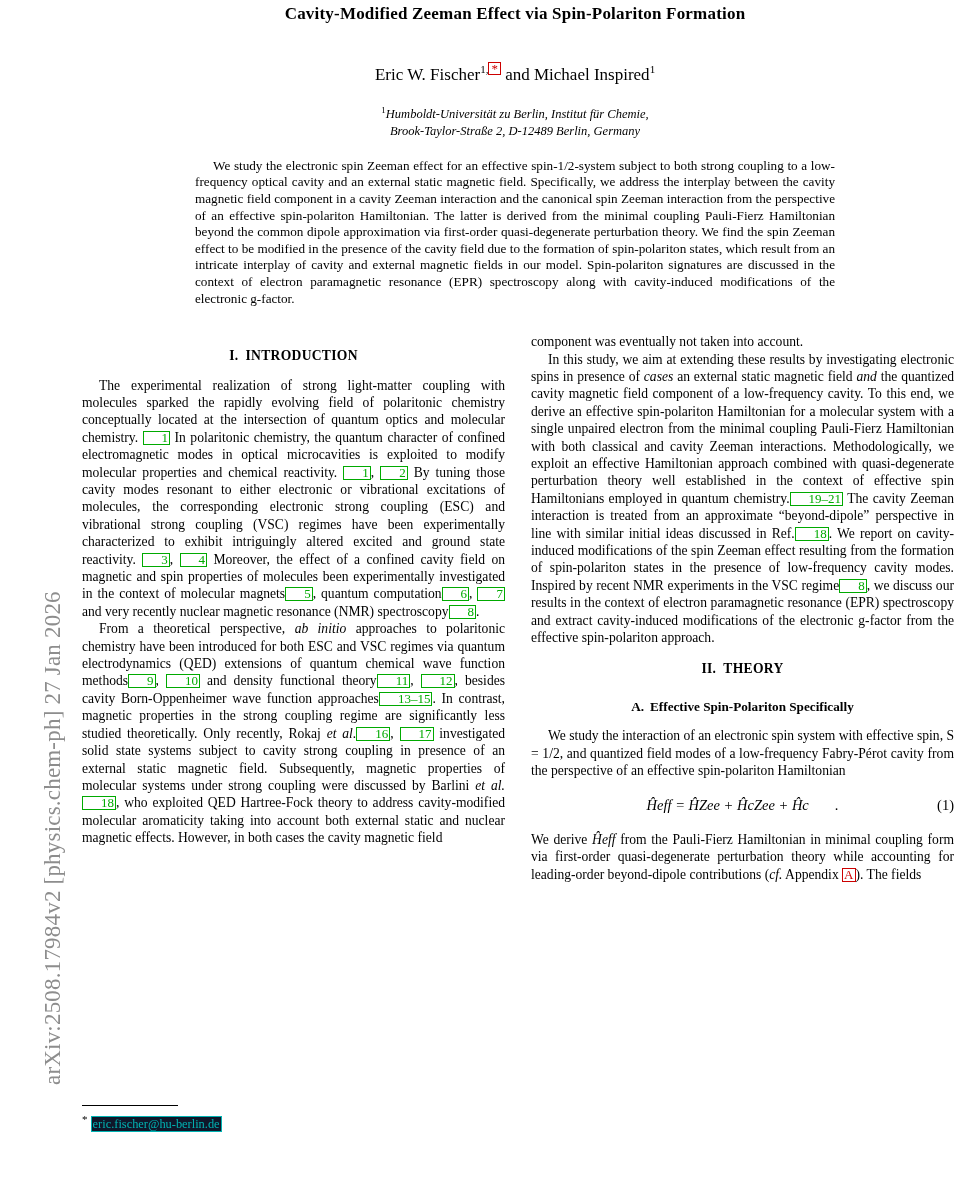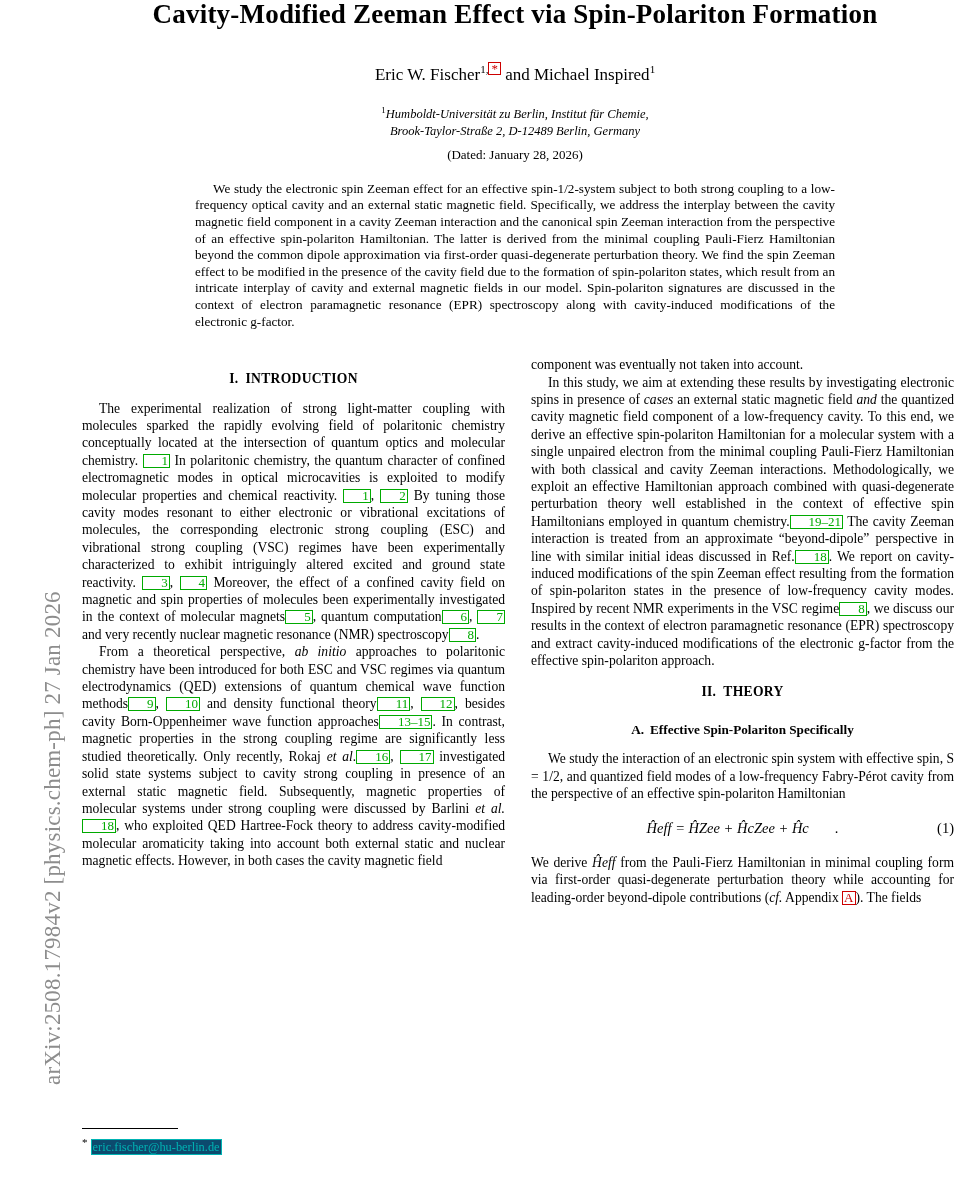--- a/index.html
+++ b/index.html
@@ -40,21 +40,21 @@
     position: absolute;
     left: 58px;
     top: 0px;
     width: 914px;
     height: 1200px;
     padding: 0 0 0 0;
   }
 
   .title {
     text-align: center;
-    font-size: 27px;
+    font-size: 17px;
     font-weight: bold;
     letter-spacing: 0.2px;
     margin: 0;
     padding-top: 0px;
     line-height: 28px;
   }
 
   .authors {
     text-align: center;
     font-size: 17px;
@@ -170,21 +170,21 @@
     height: 1px;
     background: #000;
     margin: 0 0 6px 0;
   }
   .footrow {
     font-size: 12.4px;
     line-height: 15px;
   }
   .email-link {
     color: #00b3b3;
-    background: #0c4a6e;
+    background: #0f172a;
     border: 1px solid #00b3b3;
     text-decoration: none;
     padding: 0 1px;
   }
   .footmark { font-size: 11px; vertical-align: super; }
   .footnote-area {
     position: absolute;
     bottom: 6px;
     left: 0;
     width: 100%;
@@ -206,21 +206,20 @@
     <span>Eric W. Fischer</span><sup>1,</sup><a class="star-link" href="#">*</a>
     <span>and</span>
     <span>Michael Inspired</span><sup>1</sup>
   </div>
 
   <div class="affil">
     <sup>1</sup><span>Humboldt-Universität zu Berlin, Institut für Chemie,</span><br>
     <span>Brook-Taylor-Straße 2, D-12489 Berlin, Germany</span>
   </div>
 
-  <div class="dated">(Dated: January 28, 2026)</div>
 
   <div class="abstract">
     <span class="indent"></span><span>We study the electronic spin Zeeman effect for an effective spin-1/2-system subject to both strong coupling to a low-frequency optical cavity and an external static magnetic field. Specifically, we address the interplay between the cavity magnetic field component in a cavity Zeeman interaction and the canonical spin Zeeman interaction from the perspective of an effective spin-polariton Hamiltonian. The latter is derived from the minimal coupling Pauli-Fierz Hamiltonian beyond the common dipole approximation via first-order quasi-degenerate perturbation theory. We find the spin Zeeman effect to be modified in the presence of the cavity field due to the formation of spin-polariton states, which result from an intricate interplay of cavity and external magnetic fields in our model. Spin-polariton signatures are discussed in the context of electron paramagnetic resonance (EPR) spectroscopy along with cavity-induced modifications of the electronic g-factor.</span>
   </div>
 
   <div class="columns">
 
     <div class="col left">
       <h2 class="section">
         <span class="num">I.</span><span>INTRODUCTION</span>

